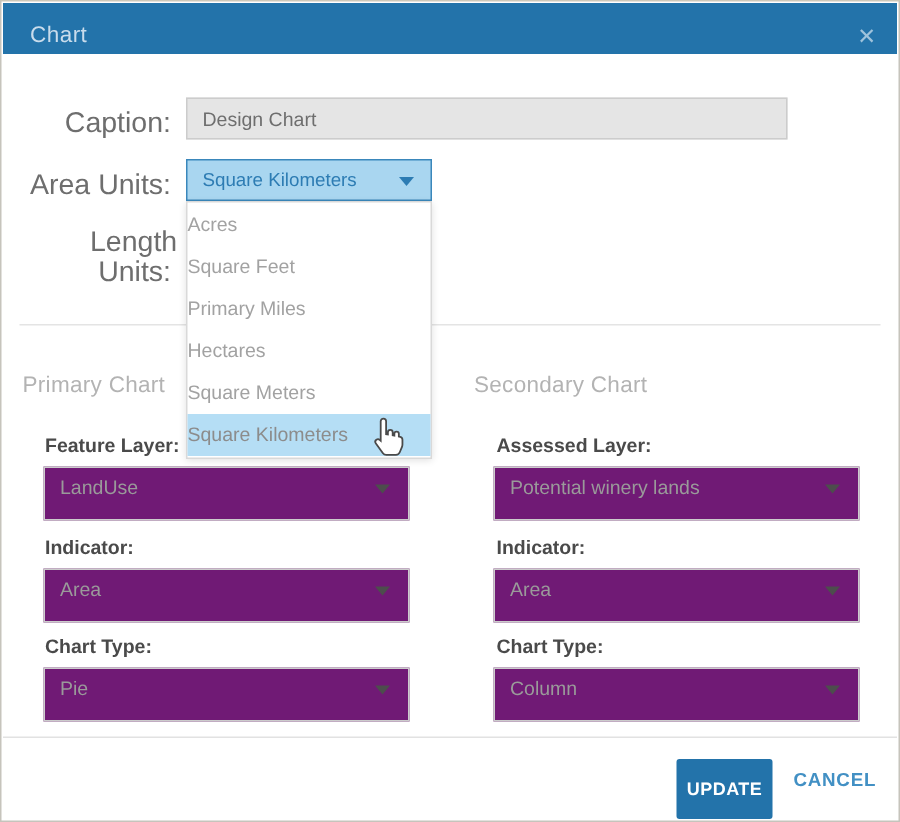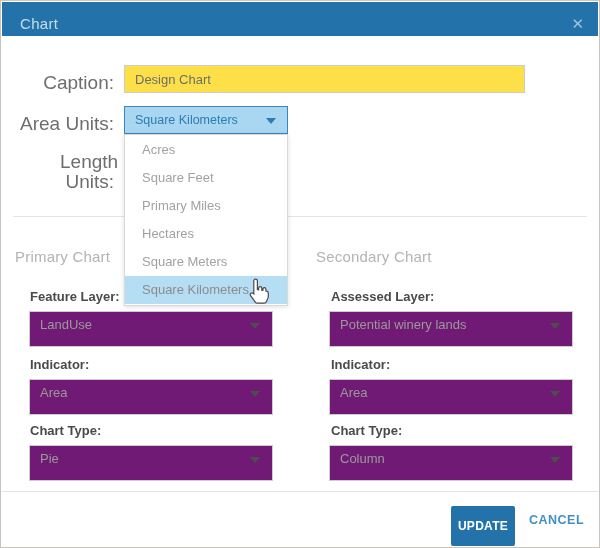--- a/index.html
+++ b/index.html
@@ -15,21 +15,21 @@
   .header{left:1px;top:1px;right:1px;height:34px;background:#2373aa;}
   .header-title{left:18px;top:13px;font-size:15px;color:#c9dcec;letter-spacing:.3px;}
   .close-x{right:10px;top:11px;font-size:15px;color:#9fc3dc;padding:2px 4px;cursor:pointer;}
   
   .lbl{color:#6e6e6e;font-size:19px;text-align:right;}
   .blbl{color:#4a4a4a;font-size:13px;font-weight:bold;}
   .heading{font-size:15px;color:#b3b3b3;letter-spacing:.2px;}
   
   .txtinput{
     left:123px;top:64px;width:401px;height:28px;
-    border:1px solid #ccc;background:#fde047;
+    border:1px solid #ccc;background:#e5e5e5;
     font-size:13px;color:#6e6e6e;padding:0 10px;
     font-family:"Liberation Sans",sans-serif;outline:none;
   }
   .select{
     height:36px;width:244px;border:1px solid #ccc;background:#701a75;
     font-size:13px;color:#9a9a9a;line-height:26px;padding-left:10px;
     cursor:pointer;
   }
   .caret{
     position:absolute;right:12px;top:11px;width:0;height:0;
@@ -46,21 +46,21 @@
   .dd-button .caret{border-top-color:#2d7cb3;right:11px;}
   
   .dd-hidden{left:123px;top:150px;width:164px;height:28px;border:1px solid #ccc;background:#fff;z-index:1;}
   
   .menu{
     left:123px;top:133px;width:164px;background:#fff;
     border:1px solid #d9d9d9;box-shadow:0 1px 5px rgba(0,0,0,.13);
     z-index:5;padding:1px 0;
   }
   .menu-item{
-    height:28px;line-height:28px;padding-left:17px;
+    height:28px;line-height:28px;
     font-size:13px;color:#a2a2a2;cursor:pointer;white-space:nowrap;
   }
   .menu-item.selected{background:#b5def5;color:#8c8c8c;}
   .cursor-hand{left:246px;top:276px;z-index:6;pointer-events:none;}
   
   .divider{height:1px;background:#e4e4e4;}
   
   .update-btn{
     left:450px;top:505px;width:64px;height:40px;
     background:#2373aa;color:#fff;border:none;border-radius:2px;

